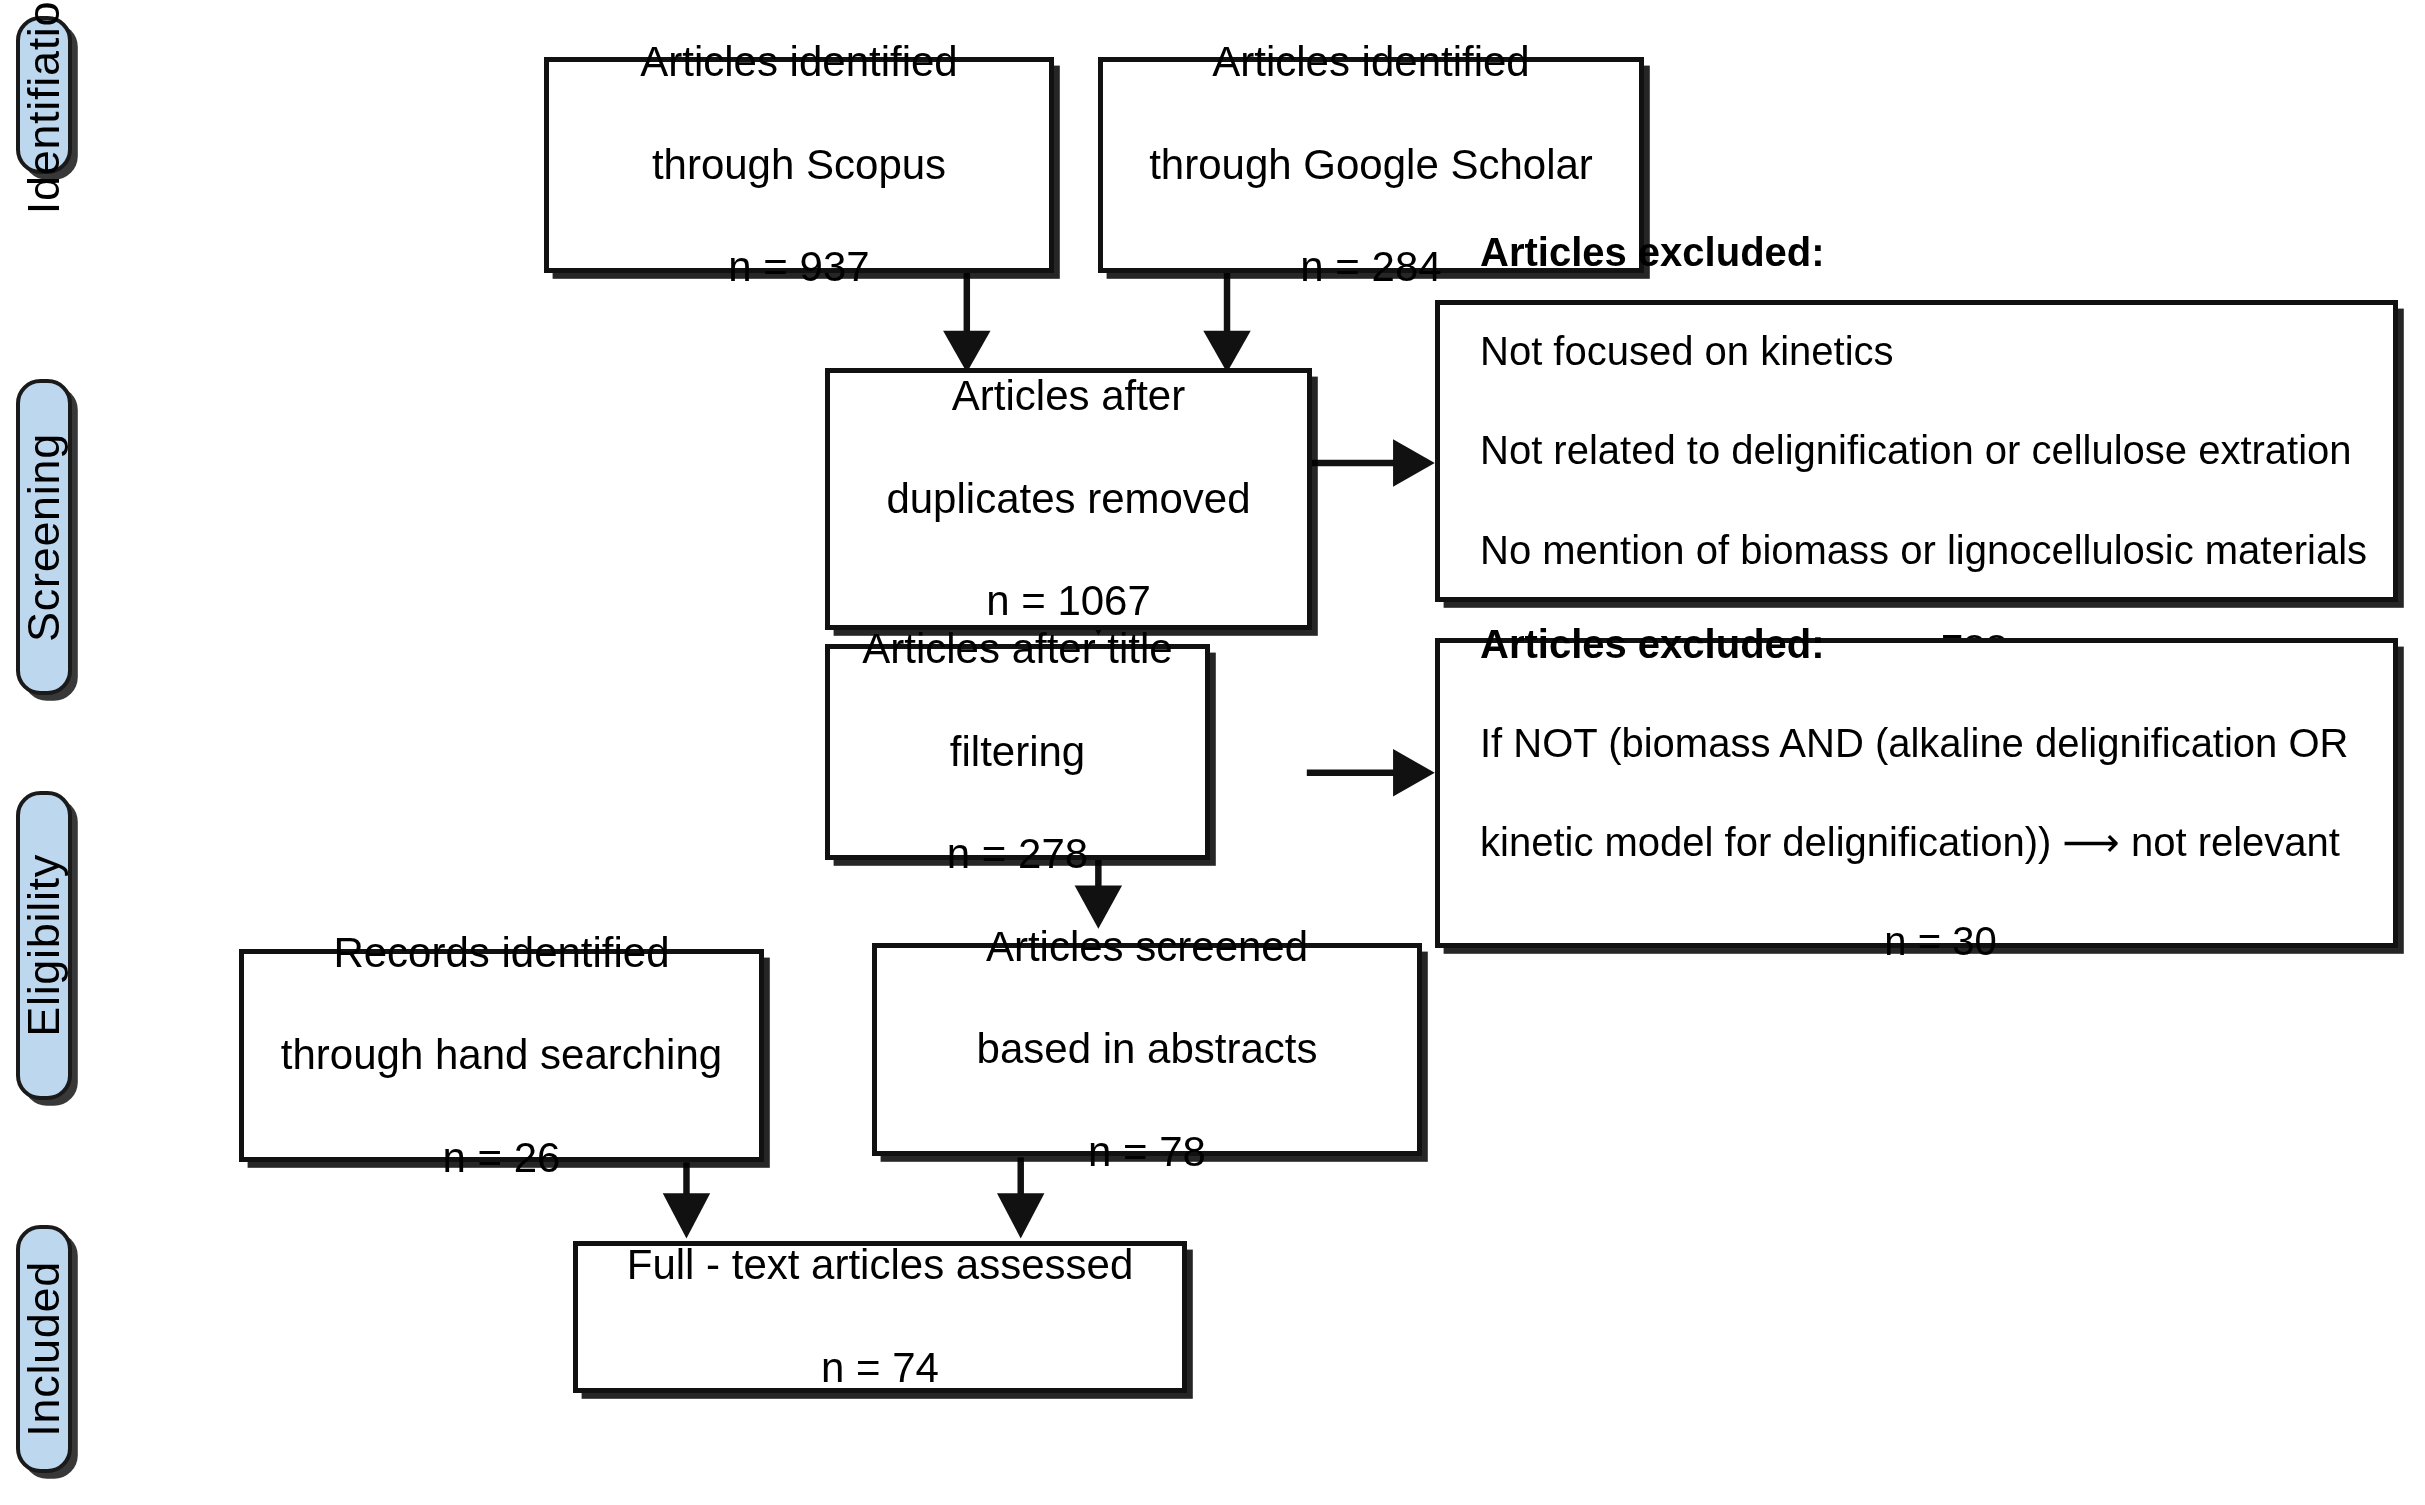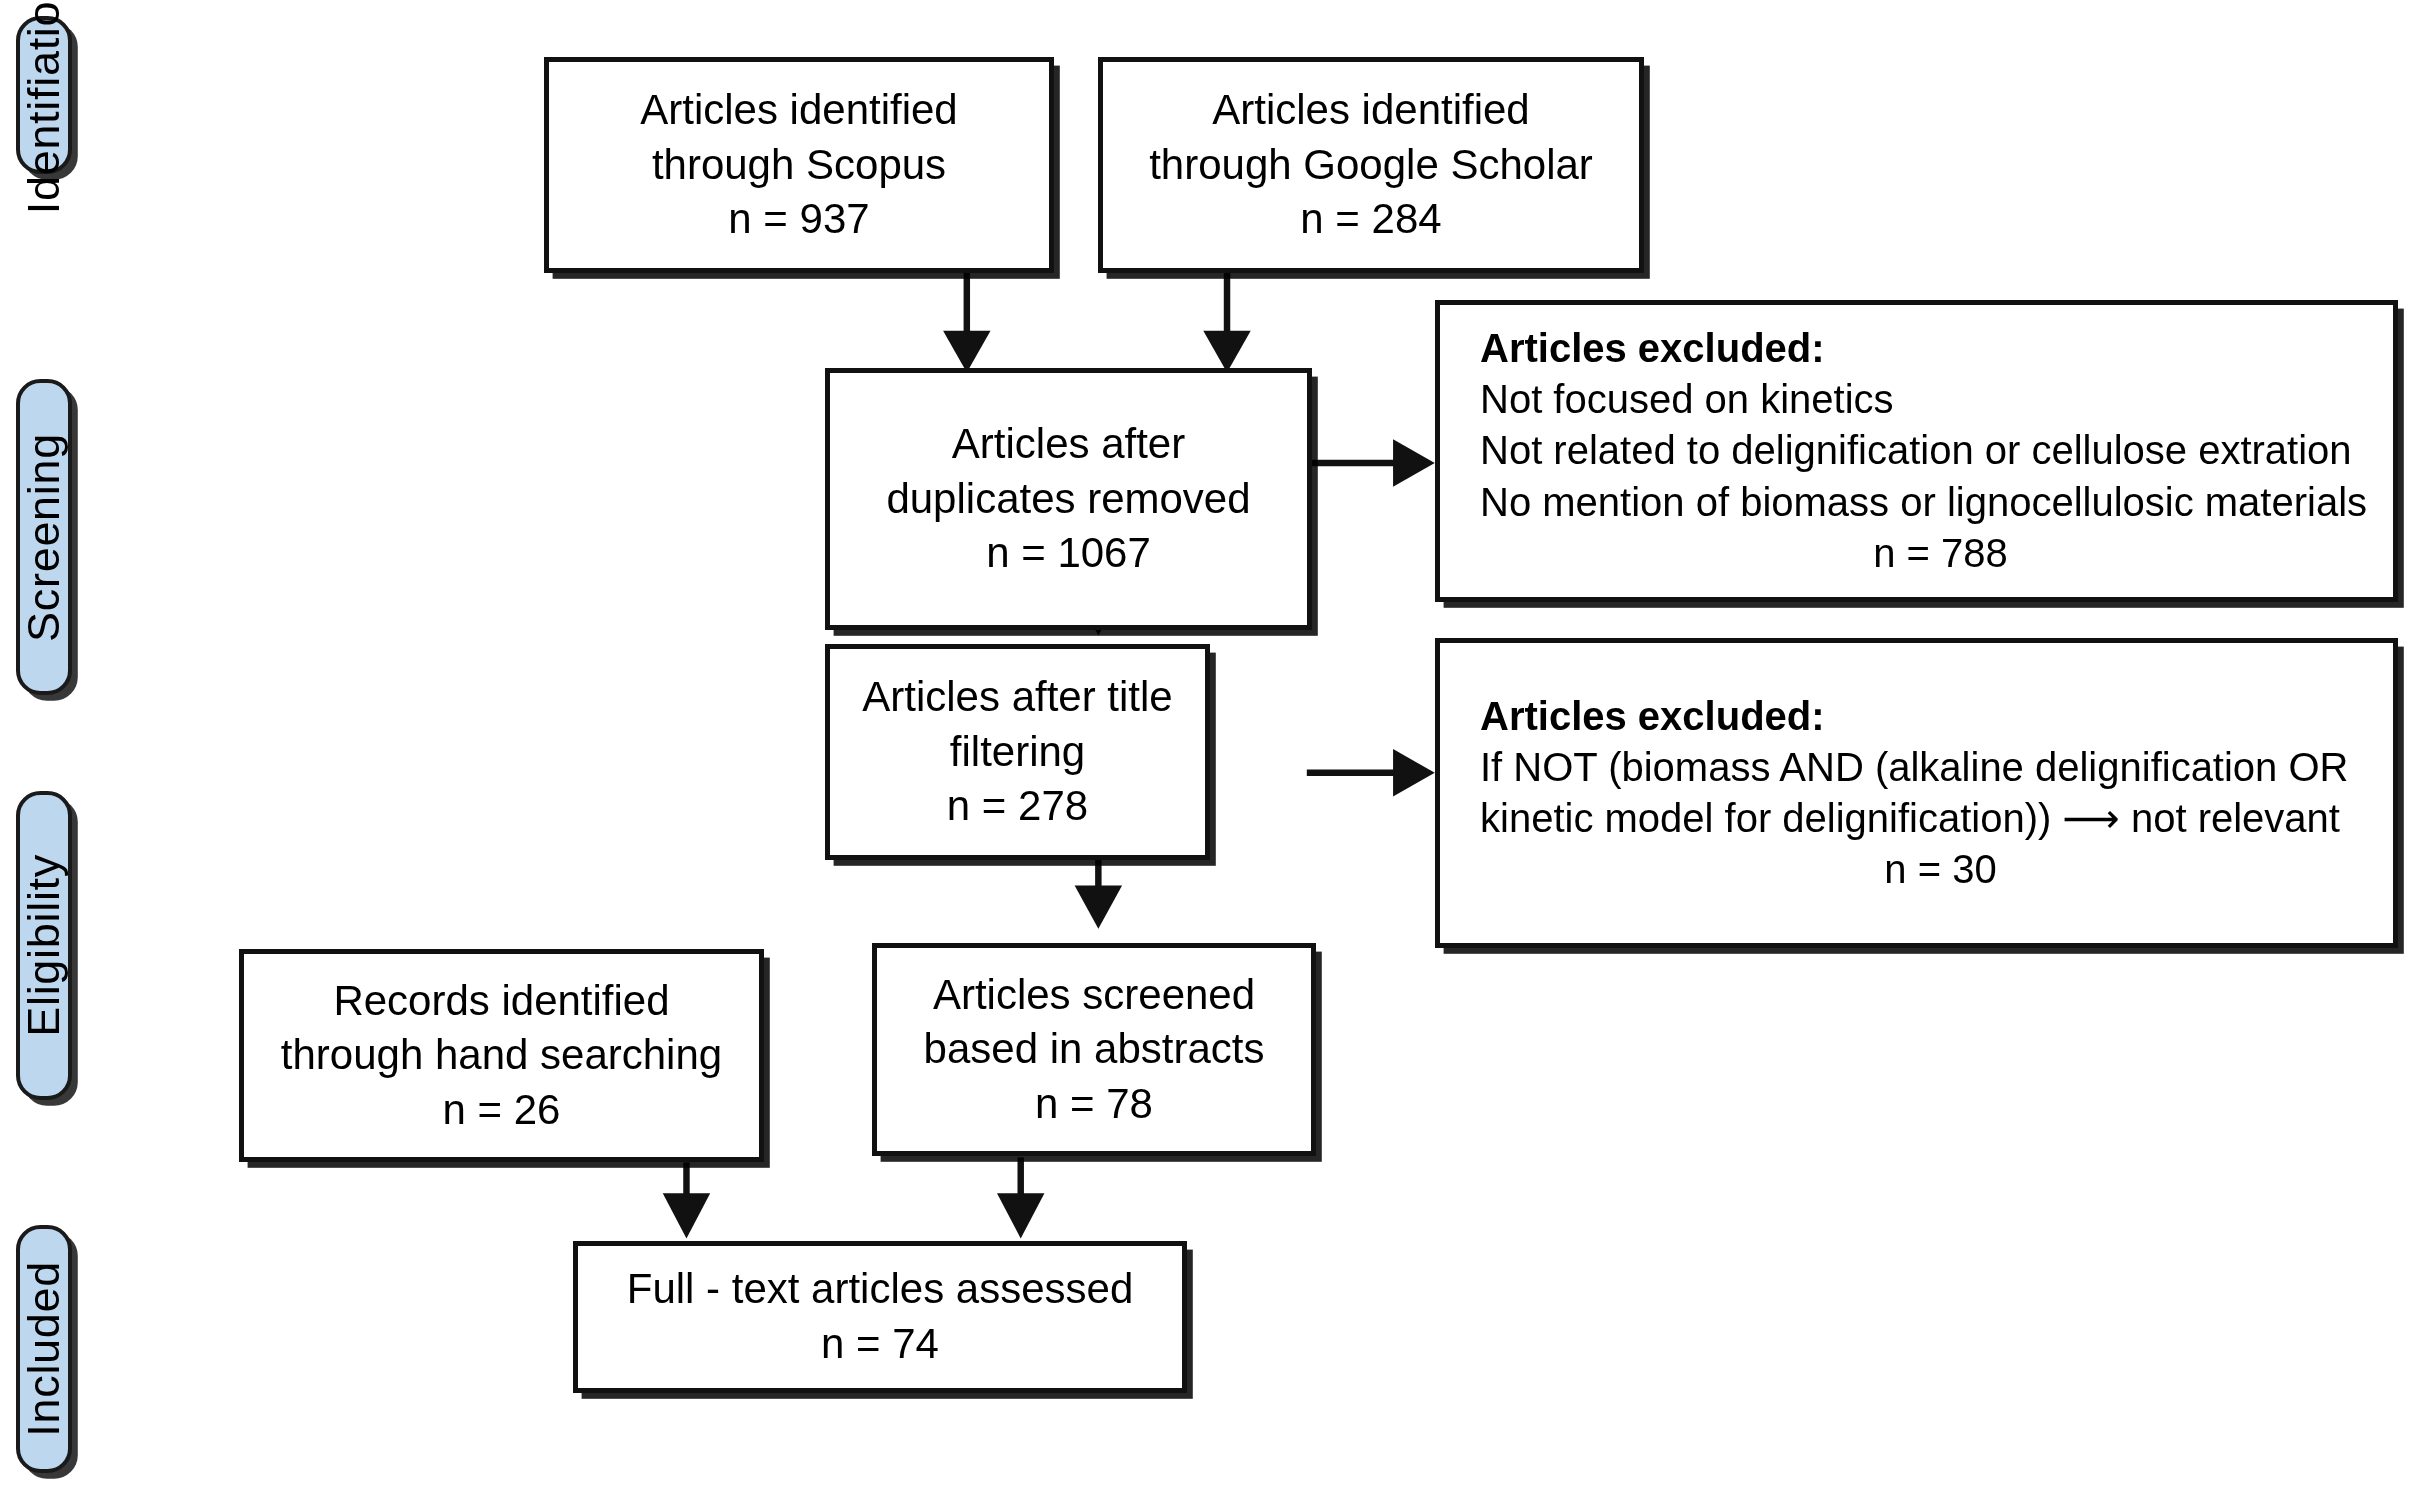--- a/index.html
+++ b/index.html
@@ -32,20 +32,21 @@
   
   .box{
     position:absolute;
     background:#ffffff;
     border:5px solid #111111;
     box-shadow:7.2px 7.2px 0 -1.4px rgba(0,0,0,0.85);
     box-sizing:border-box;
     display:flex;flex-direction:column;
     align-items:center;justify-content:center;
     padding:7.2px 13px;
+    gap:48px;
   }
   .box .ln{
     display:block;width:100%;
     text-align:center;
     font-size:42px;
     line-height:1.30;
     white-space:nowrap;
   }
   
   .box.excl{align-items:flex-start;justify-content:center;padding:10px 16px;}
@@ -144,21 +145,21 @@
     <span class="ln">kinetic model for delignification)) ⟶ not relevant</span>
     <span class="ln center">n = 30</span>
   </div>
 
   <div class="box" style="left:239px;top:949px;width:525px;height:213px;">
     <span class="ln">Records identified</span>
     <span class="ln">through hand searching</span>
     <span class="ln">n = 26</span>
   </div>
 
-  <div class="box" style="left:872px;top:943px;width:444px;height:213px;align-items:center;">
+  <div class="box" style="left:872px;top:943px;width:550px;height:213px;align-items:center;">
     <span class="ln">Articles screened</span>
     <span class="ln">based in abstracts</span>
     <span class="ln">n = 78</span>
   </div>
 
   <div class="box" style="left:573px;top:1241px;width:614px;height:152px;">
     <span class="ln">Full - text articles assessed</span>
     <span class="ln">n = 74</span>
   </div>
 

